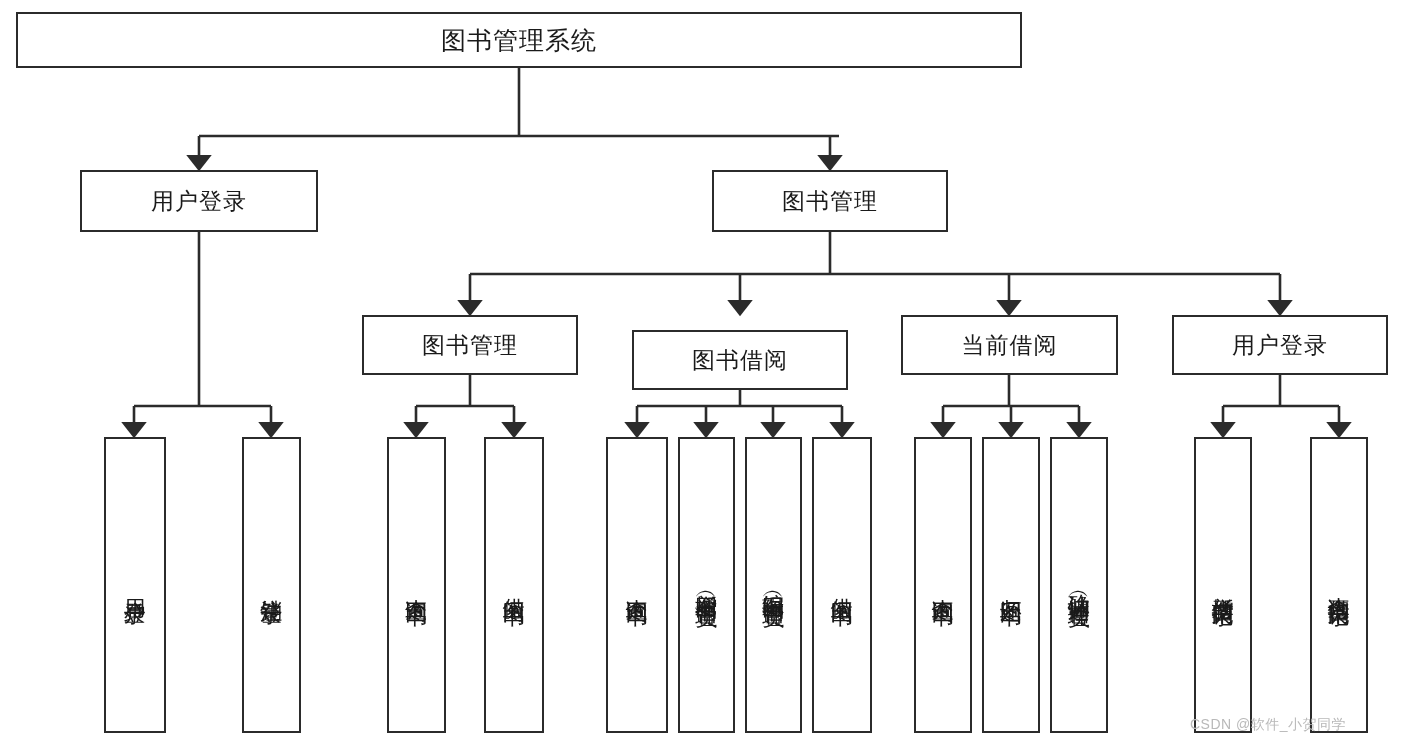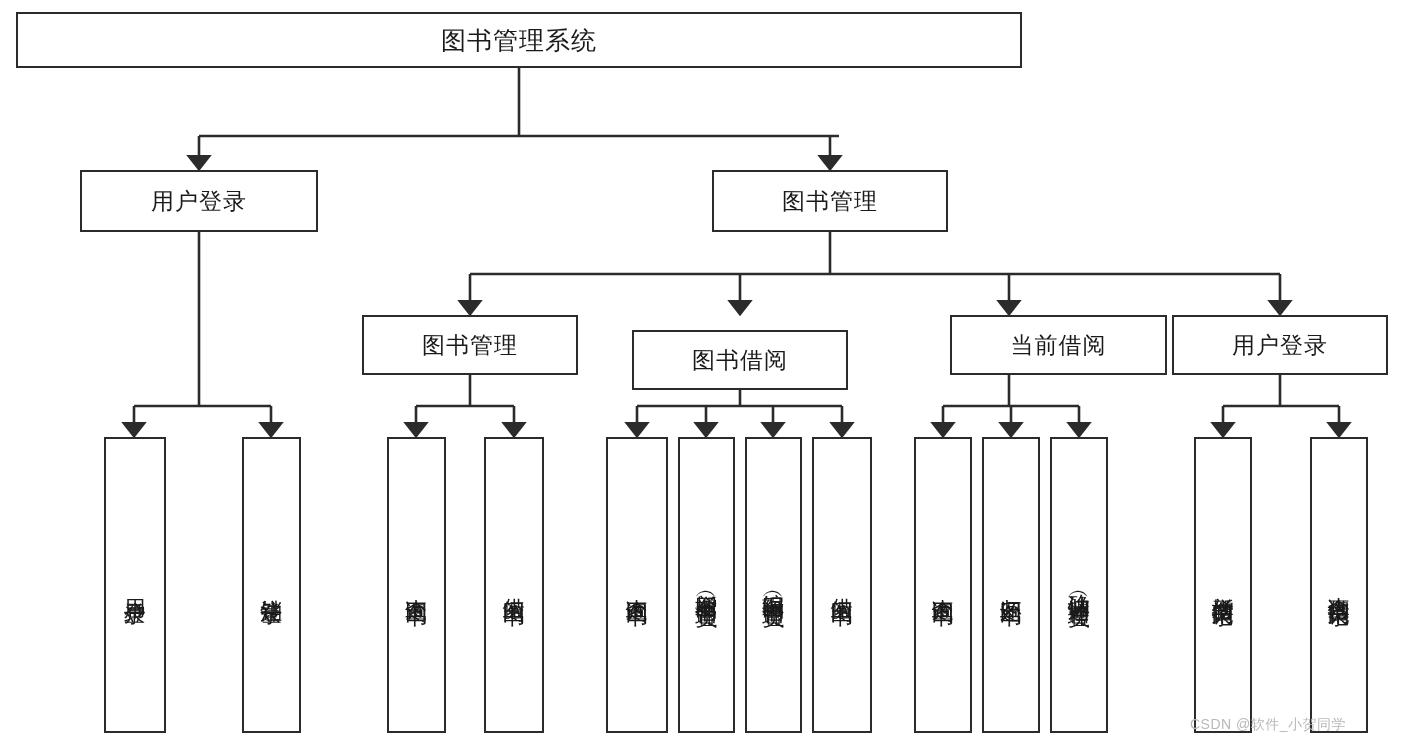--- a/index.html
+++ b/index.html
@@ -129,21 +129,21 @@
   <div class="node h" id="l2-1" style="left: 712px; top: 170px; width: 236px; height: 62px; text-align: right;">
     <span>图书管理</span>
   </div>
 
   <div class="node h" id="l3-0" style="left: 362px; top: 315px; width: 216px; height: 60px;">
     <span>图书管理</span>
   </div>
   <div class="node h" id="l3-1" style="left: 632px; top: 330px; width: 216px; height: 60px;">
     <span>图书借阅</span>
   </div>
-  <div class="node h" id="l3-2" style="left: 950px; top: 315px; width: 217px; height: 60px;">
+  <div class="node h" id="l3-2" style="left: 901px; top: 315px; width: 217px; height: 60px;">
     <span>当前借阅</span>
   </div>
   <div class="node h" id="l3-3" style="left: 1172px; top: 315px; width: 216px; height: 60px;">
     <span>用户登录</span>
   </div>
 
   <div class="node v" id="lf-0" style="left: 104px; top: 437px; width: 62px; height: 296px;">
     <span class="vlabel">用户登录</span>
   </div>
   <div class="node v" id="lf-1" style="left: 242px; top: 437px; width: 59px; height: 296px;">

